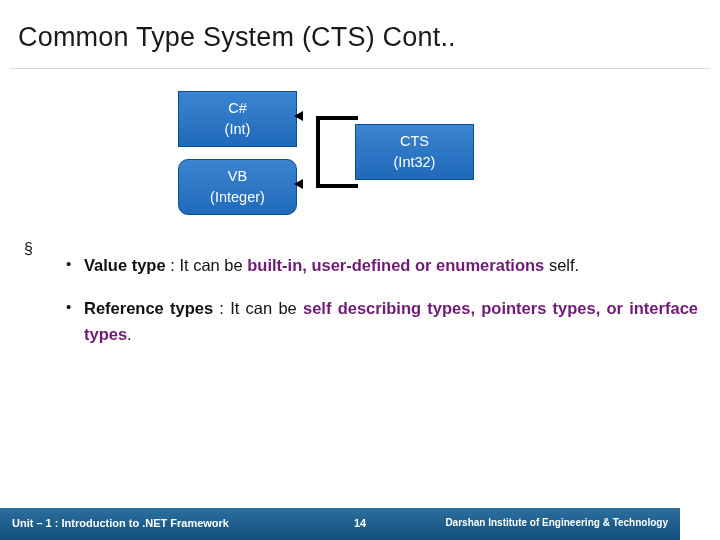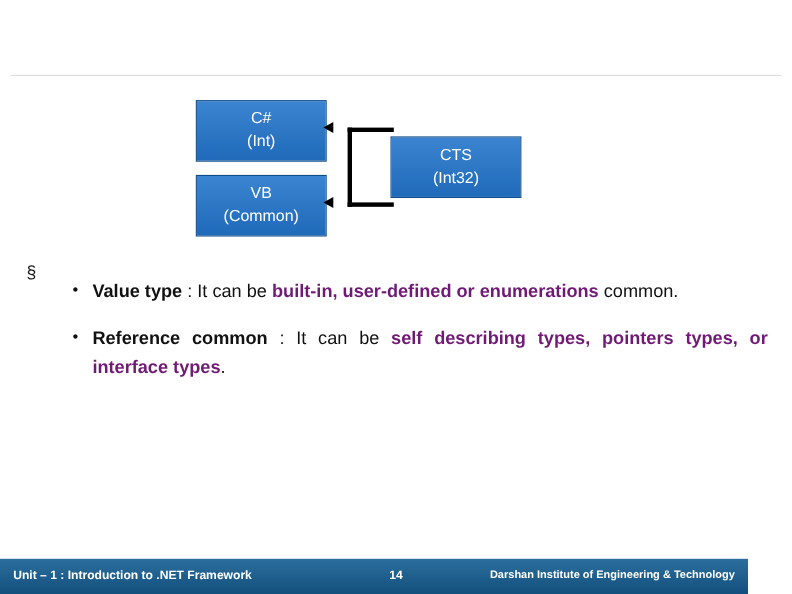--- a/index.html
+++ b/index.html
@@ -66,20 +66,21 @@
     left: 8px;
     top: 3px;
     width: 119px;
     height: 56px;
   }
   .box-vb {
     left: 8px;
     top: 71px;
     width: 119px;
     height: 56px;
+    border-radius: 10px;
   }
   .box-cts {
     left: 185px;
     top: 36px;
     width: 119px;
     height: 56px;
   }
   .box .l1, .box .l2 {
     display: block;
   }
@@ -211,32 +212,33 @@
     font-weight: bold;
     color: #ffffff;
     white-space: nowrap;
   }
 </style>
 </head>
 <body>
 
 <div class="slide">
 
+  <div class="title">Common Type System (CTS) Cont..</div>
   <div class="title-rule"></div>
 
   <div class="diagram">
 
     <div class="box box-csharp">
       <span class="l1">C#</span>
       <span class="l2">(Int)</span>
     </div>
 
     <div class="box box-vb">
       <span class="l1">VB</span>
-      <span class="l2">(Common)</span>
+      <span class="l2">(Integer)</span>
     </div>
 
     <div class="box box-cts">
       <span class="l1">CTS</span>
       <span class="l2">(Int32)</span>
     </div>
 
     <div class="conn conn-v"></div>
     <div class="conn conn-h-top"></div>
     <div class="conn conn-h-bot"></div>
@@ -245,26 +247,26 @@
   </div>
 
   <div class="body">
 
     <div class="bullet1">
       <span class="marker">§</span>
     </div>
 
     <div class="sub">
       <span class="marker">•</span>
-      <span class="bold">Value type</span><span> : It can be </span><span class="maroon">built-in, user-defined or enumerations</span><span> common.</span>
+      <span class="bold">Value type</span><span> : It can be </span><span class="maroon">built-in, user-defined or enumerations</span><span> self.</span>
     </div>
 
     <div class="sub">
       <span class="marker">•</span>
-      <span class="bold">Reference common</span><span> : It can be </span><span class="maroon">self describing types, pointers types, or interface types</span><span>.</span>
+      <span class="bold">Reference types</span><span> : It can be </span><span class="maroon">self describing types, pointers types, or interface types</span><span>.</span>
     </div>
   </div>
 
   <div class="footer">
     <div class="footer-left">Unit – 1 : Introduction to .NET Framework</div>
     <div class="footer-center">14</div>
     <div class="footer-right">Darshan Institute of Engineering &amp; Technology</div>
   </div>
 
 </div>

